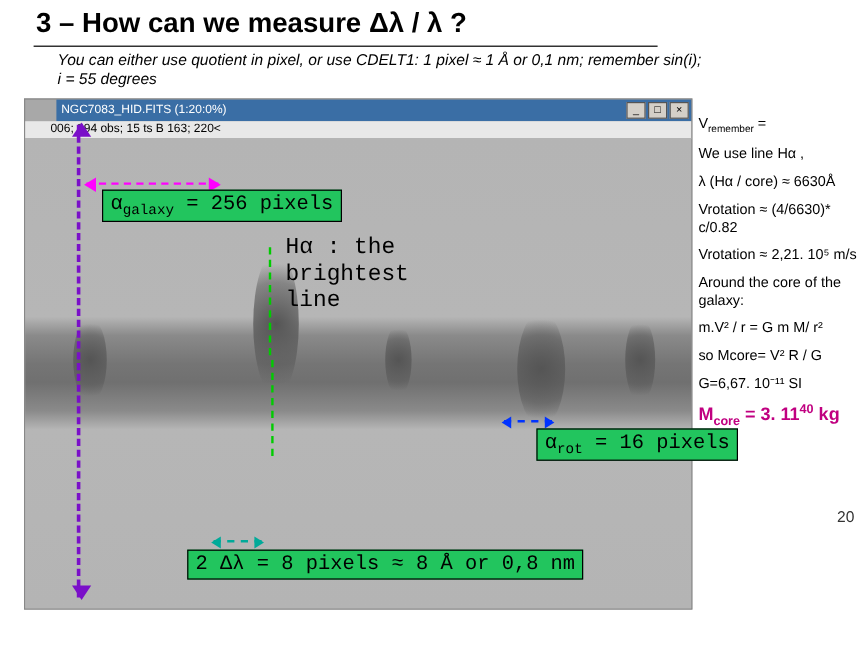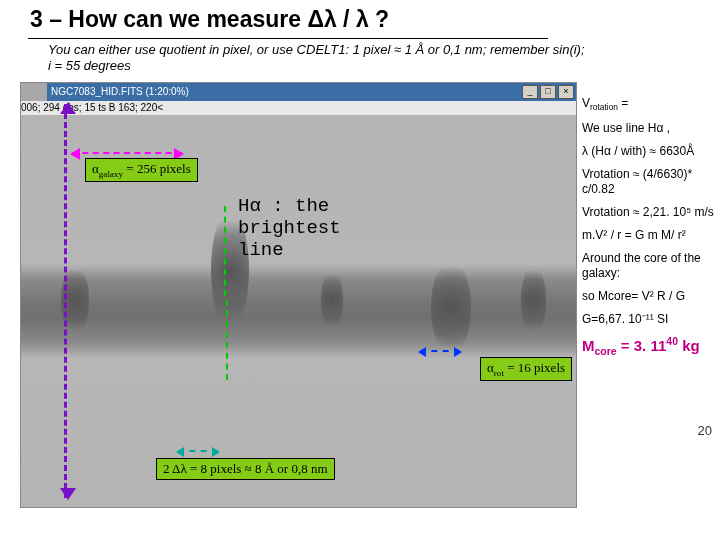--- a/index.html
+++ b/index.html
@@ -75,21 +75,21 @@
     text-align: center;
     color: #000;
   }
   .spec-status {
     position: absolute;
     left: 0; top: 18px; right: 0;
     height: 14px;
     background: #e8e8e8;
     color: #000;
     font-size: 10px;
-    padding-left: 0;
+    padding-left: 21px;
     line-height: 14px;
     border-bottom: 1px solid #999;
   }
   .spec-img {
     position: absolute;
     left: 0; top: 32px; right: 0; bottom: 0;
     background: linear-gradient(to bottom,
       #b4b4b4 0%, #b6b6b6 38%,
       #8a8a8a 42%, #757575 48%, #707070 52%,
       #8a8a8a 58%, #b6b6b6 62%, #b4b4b4 100%);
@@ -131,24 +131,24 @@
     position: absolute; top: -6px;
     width: 0; height: 0;
     border-top: 6px solid transparent;
     border-bottom: 6px solid transparent;
   }
   .h-arrow-mag::before { left: -2px; border-right: 10px solid #ff00ff; }
   .h-arrow-mag::after  { right: -2px; border-left: 10px solid #ff00ff; }
 
   .box-label {
     position: absolute;
-    background: #84cc16;
+    background: #22c55e;
     border: 1px solid #000;
-    font-size: 13px;
-    font-family: Liberation Serif, serif;
+    font-size: 17px;
+    font-family: Liberation Mono, monospace;
     padding: 2px 6px;
     white-space: nowrap;
   }
   .label-galaxy { left: 85px; top: 158px; }
   .label-halpha {
     position: absolute;
     left: 238px; top: 196px;
     width: 150px;
     font-family: Liberation Mono, monospace;
     font-size: 19px;
@@ -173,21 +173,21 @@
   }
   .h-arrow-blue::before, .h-arrow-blue::after {
     content: "";
     position: absolute; top: -5px;
     width: 0; height: 0;
     border-top: 5px solid transparent;
     border-bottom: 5px solid transparent;
   }
   .h-arrow-blue::before { left: -2px; border-right: 8px solid #0033ff; }
   .h-arrow-blue::after  { right: -2px; border-left: 8px solid #0033ff; }
-  .label-rot { left: 480px; top: 357px; }
+  .label-rot { left: 447px; top: 357px; }
 
   
   .h-arrow-teal {
     position: absolute;
     top: 450px;
     left: 178px;
     width: 40px;
     border-top: 2px dashed #00aa99;
   }
   .h-arrow-teal::before, .h-arrow-teal::after {
@@ -269,27 +269,27 @@
 
   <div class="h-arrow-blue"></div>
   <div class="box-label label-rot">
     α<sub>rot</sub> = 16 pixels
   </div>
 
   <div class="h-arrow-teal"></div>
   <div class="box-label label-dl">2 Δλ = 8 pixels ≈ 8 Å or 0,8 nm</div>
 
   <div class="right-col">
-    <p><span>V</span><sub>rotation</sub><span> =</span></p>
+    <p><span>V</span><sub>remember</sub><span> =</span></p>
     <p>We use line  Hα ,</p>
-    <p>λ (Hα / with) ≈ 6630Å</p>
+    <p>λ (Hα / core) ≈ 6630Å</p>
     <p>Vrotation ≈ (4/6630)* c/0.82</p>
     <p>Vrotation ≈ 2,21. 10⁵ m/s</p>
+    <p>Around the core of the galaxy:</p>
     <p>m.V² / r = G m M/ r²</p>
-    <p>Around the core of the galaxy:</p>
     <p>so Mcore= V² R / G</p>
     <p>G=6,67. 10⁻¹¹ SI</p>
     <p class="mcore">
       <span>M</span><sub>core</sub><span> = 3. 11</span><sup>40</sup><span> kg</span>
     </p>
   </div>
 
   <div class="slidenum">20</div>
 </div>
 

